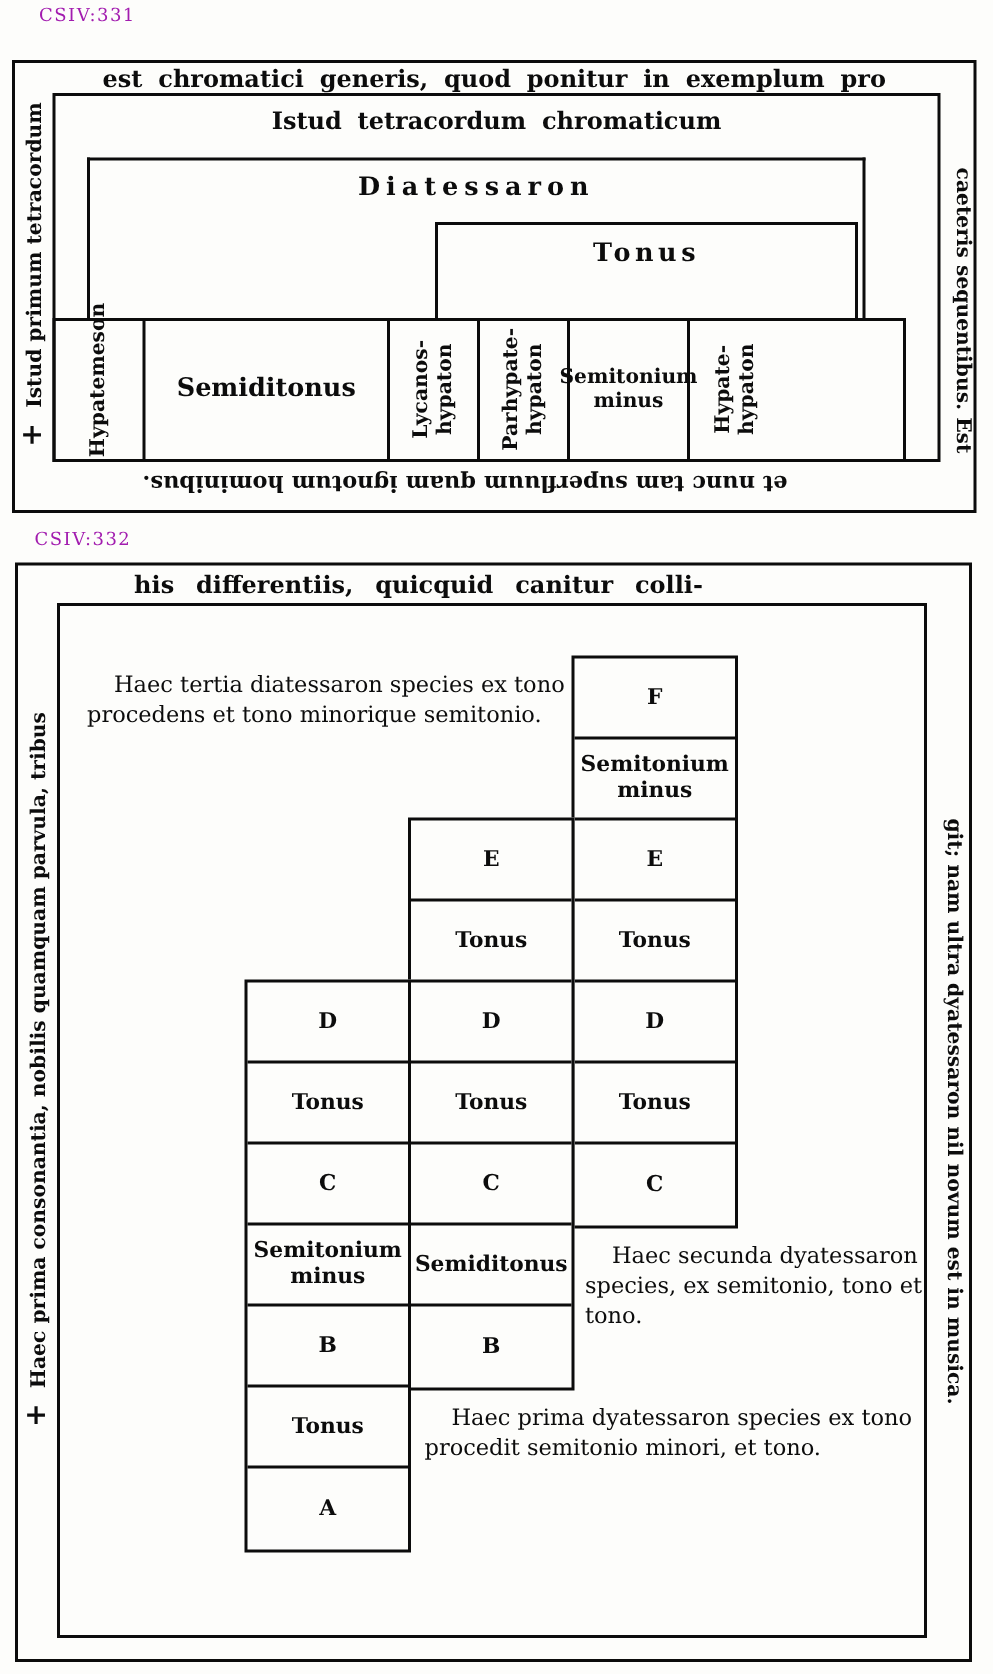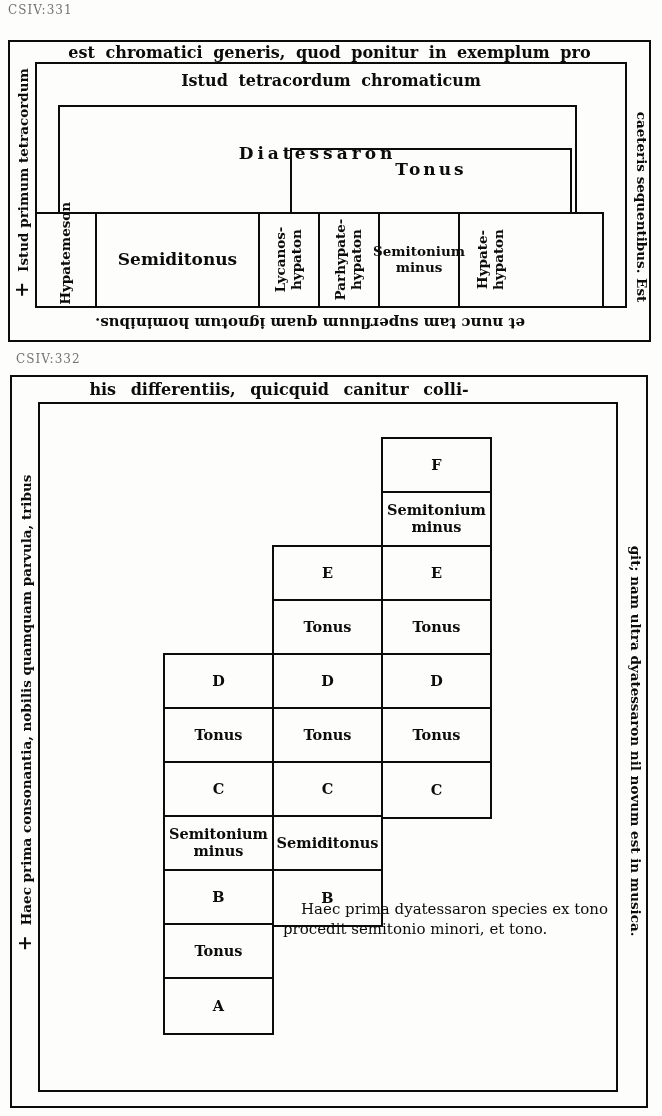--- a/index.html
+++ b/index.html
@@ -1,26 +1,26 @@
 <!DOCTYPE html>
 <html><head>
 <meta charset="utf-8">
 <style>
   html,body { margin:0; padding:0; background:#e8e8e8; }
   #page {
     position:relative; width:662px; height:1116px;
     background:#fdfdfb; overflow:hidden;
     font-family:"DejaVu Serif", serif; color:#0c0c0c;
   }
-  .fig-label { position:absolute; font-size:12px; letter-spacing:1px; color:#737373; }
+  .fig-label { position:absolute; font-size:12px; letter-spacing:1px; color:#a21caf;margin-left:18px; }
   .frame { position:absolute; border:2px solid #0c0c0c; box-sizing:border-box; background:transparent; }
   .open-bottom { border-bottom:none; }
   .cap { position:absolute; text-align:center; font-weight:bold; font-size:16px; line-height:1.1; }
   .ws { word-spacing:5px; }
-  .ls4 { letter-spacing:4px; font-size:17px;margin-top:28px; }
+  .ls4 { letter-spacing:4px; font-size:17px; }
   .ls3 { letter-spacing:3px; font-size:17px; }
   .vlabel {
     position:absolute; width:300px; height:22px; text-align:center;
     font-weight:bold; font-size:13.5px; white-space:nowrap;
   }
   .vlabel.big { width:640px; }
   .rot-ccw { transform:rotate(-90deg); }
   .rot-cw  { transform:rotate(90deg); }
   .rot-180 { transform:rotate(180deg); }
   .cross { font-size:19px; padding:0 10px 0 0; font-weight:bold; }
@@ -85,21 +85,21 @@
     </div>
   </div>
 
   <div class="cap rot-180" style="left:80px; top:314px; width:460px; font-size:15px;">et nunc tam superfluum quam ignotum hominibus.</div>
 
   <div class="vlabel rot-ccw" style="left:-129px; top:172px;">
     <span class="cross">+</span><span>Istud primum tetracordum</span>
   </div>
   <div class="vlabel rot-cw" style="left:489px; top:196px;">caeteris sequentibus. Est</div>
 
-  <div class="fig-label" style="left:16px; top:352px;text-align:right;">CSIV:332</div>
+  <div class="fig-label" style="left:5px; top:352px;text-align:right;">CSIV:332</div>
 
   <div class="frame" style="left:10px; top:375px; width:638px; height:733px;"></div>
 
   <div class="cap" style="left:10px; top:381px; width:538px; word-spacing:9px;">his differentiis, quicquid canitur colli-</div>
 
   <div class="frame" style="left:38px; top:402px; width:580px; height:690px;"></div>
 
   <div class="stair-col" style="left:381px; top:437px;">
     <div class="scell">F</div>
     <div class="scell">Semitonium minus</div>
@@ -123,20 +123,22 @@
   <div class="stair-col" style="left:163px; top:653px;">
     <div class="scell">D</div>
     <div class="scell">Tonus</div>
     <div class="scell">C</div>
     <div class="scell">Semitonium minus</div>
     <div class="scell">B</div>
     <div class="scell">Tonus</div>
     <div class="scell">A</div>
   </div>
 
-  <div class="note" style="left:283px; top:900px; width:338px;">Haec prima dyatessaron species ex tono procedit semitonio minori, et tono.</div>
+  <div class="note" style="left:58px; top:447px; width:322px;">Haec tertia diatessaron species ex tono procedens et tono minorique semitonio.</div>
+  <div class="note" style="left:390px; top:828px; width:225px;">Haec secunda dyatessaron species, ex semitonio, tono et tono.</div>
+  <div class="note" style="left:283px; top:936px; width:338px;">Haec prima dyatessaron species ex tono procedit semitonio minori, et tono.</div>
 
   <div class="vlabel big rot-ccw" style="left:-296px; top:702px;">
     <span class="cross">+</span><span>Haec prima consonantia, nobilis quamquam parvula, tribus</span>
   </div>
   <div class="vlabel big rot-cw" style="left:313px; top:730px;">git; nam ultra dyatessaron nil novum est in musica.</div>
 
 </div>
 
 </body></html>

